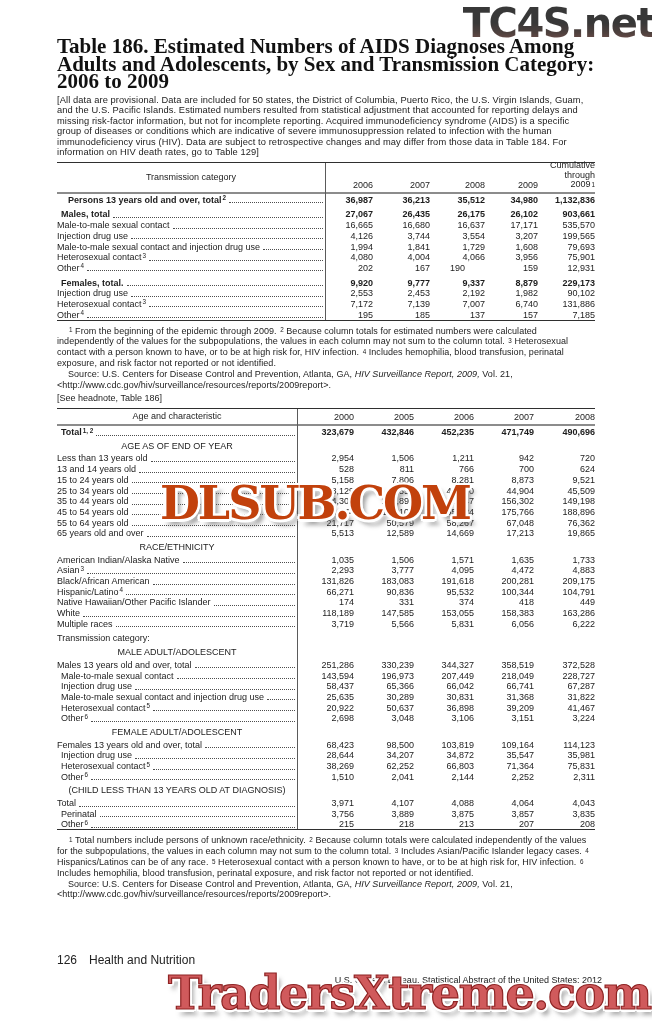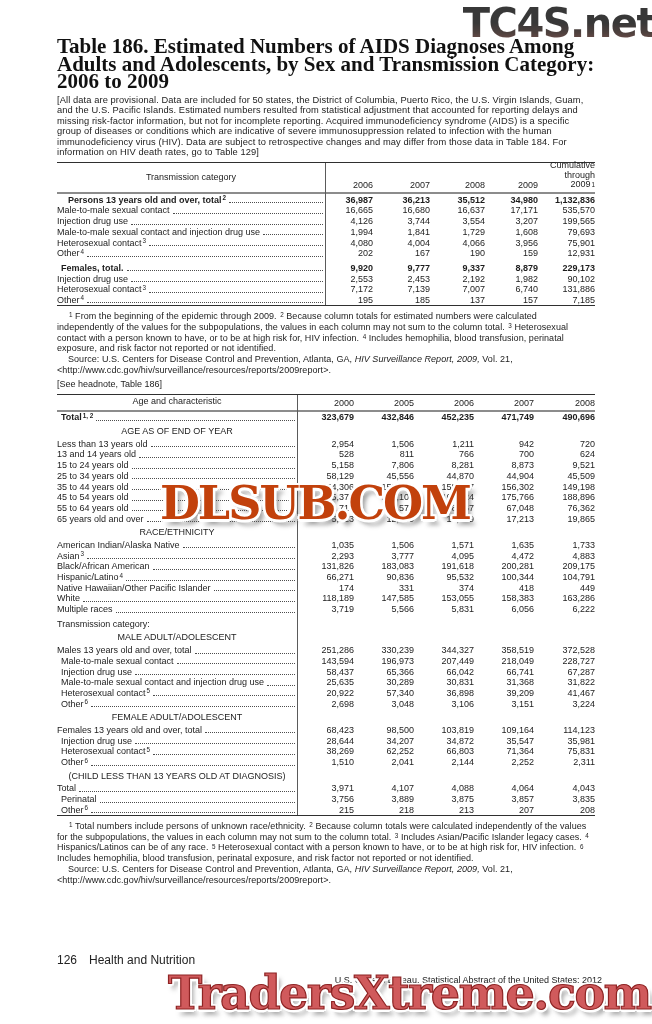--- a/index.html
+++ b/index.html
@@ -86,20 +86,31 @@
         <div class="stub" style="width: 268px; padding-left: 11px;">
           <span class="lab b">Persons 13 years old and over, total<sup>2</sup></span>
           <span class="leader"></span>
         </div>
         <div class="val b" style="width: 48px;">36,987</div>
         <div class="val b" style="width: 57px;">36,213</div>
         <div class="val b" style="width: 55px;">35,512</div>
         <div class="val b" style="width: 53px;">34,980</div>
         <div class="val b" style="width: 57px;">1,132,836</div>
       </div>
+      <div class="row gap">
+        <div class="stub" style="width: 268px; padding-left: 4px;">
+          <span class="lab b">Males, total</span>
+          <span class="leader"></span>
+        </div>
+        <div class="val b" style="width: 48px;">27,067</div>
+        <div class="val b" style="width: 57px;">26,435</div>
+        <div class="val b" style="width: 55px;">26,175</div>
+        <div class="val b" style="width: 53px;">26,102</div>
+        <div class="val b" style="width: 57px;">903,661</div>
+      </div>
       <div class="row">
         <div class="stub" style="width: 268px; padding-left: 0px;">
           <span class="lab">Male-to-male sexual contact</span>
           <span class="leader"></span>
         </div>
         <div class="val" style="width: 48px;">16,665</div>
         <div class="val" style="width: 57px;">16,680</div>
         <div class="val" style="width: 55px;">16,637</div>
         <div class="val" style="width: 53px;">17,171</div>
         <div class="val" style="width: 57px;">535,570</div>
@@ -137,21 +148,21 @@
         <div class="val" style="width: 53px;">3,956</div>
         <div class="val" style="width: 57px;">75,901</div>
       </div>
       <div class="row">
         <div class="stub" style="width: 268px; padding-left: 0px;">
           <span class="lab">Other<sup>4</sup></span>
           <span class="leader"></span>
         </div>
         <div class="val" style="width: 48px;">202</div>
         <div class="val" style="width: 57px;">167</div>
-        <div class="val" style="width: 55px;">190</div>
+        <div class="val" style="width: 55px; text-align: center;">190</div>
         <div class="val" style="width: 53px;">159</div>
         <div class="val" style="width: 57px;">12,931</div>
       </div>
       <div class="row gap">
         <div class="stub" style="width: 268px; padding-left: 4px;">
           <span class="lab b">Females, total.</span>
           <span class="leader"></span>
         </div>
         <div class="val b" style="width: 48px;">9,920</div>
         <div class="val b" style="width: 57px;">9,777</div>
@@ -450,21 +461,21 @@
         <div class="val" style="width: 60px;">30,831</div>
         <div class="val" style="width: 60px;">31,368</div>
         <div class="val" style="width: 61px;">31,822</div>
       </div>
       <div class="row">
         <div class="stub" style="width: 240px; padding-left: 4px;">
           <span class="lab">Heterosexual contact<sup>5</sup></span>
           <span class="leader"></span>
         </div>
         <div class="val" style="width: 57px;">20,922</div>
-        <div class="val" style="width: 60px;">57,340</div>
+        <div class="val" style="width: 60px;">50,637</div>
         <div class="val" style="width: 60px;">36,898</div>
         <div class="val" style="width: 60px;">39,209</div>
         <div class="val" style="width: 61px;">41,467</div>
       </div>
       <div class="row">
         <div class="stub" style="width: 240px; padding-left: 4px;">
           <span class="lab">Other<sup>6</sup></span>
           <span class="leader"></span>
         </div>
         <div class="val" style="width: 57px;">2,698</div>

